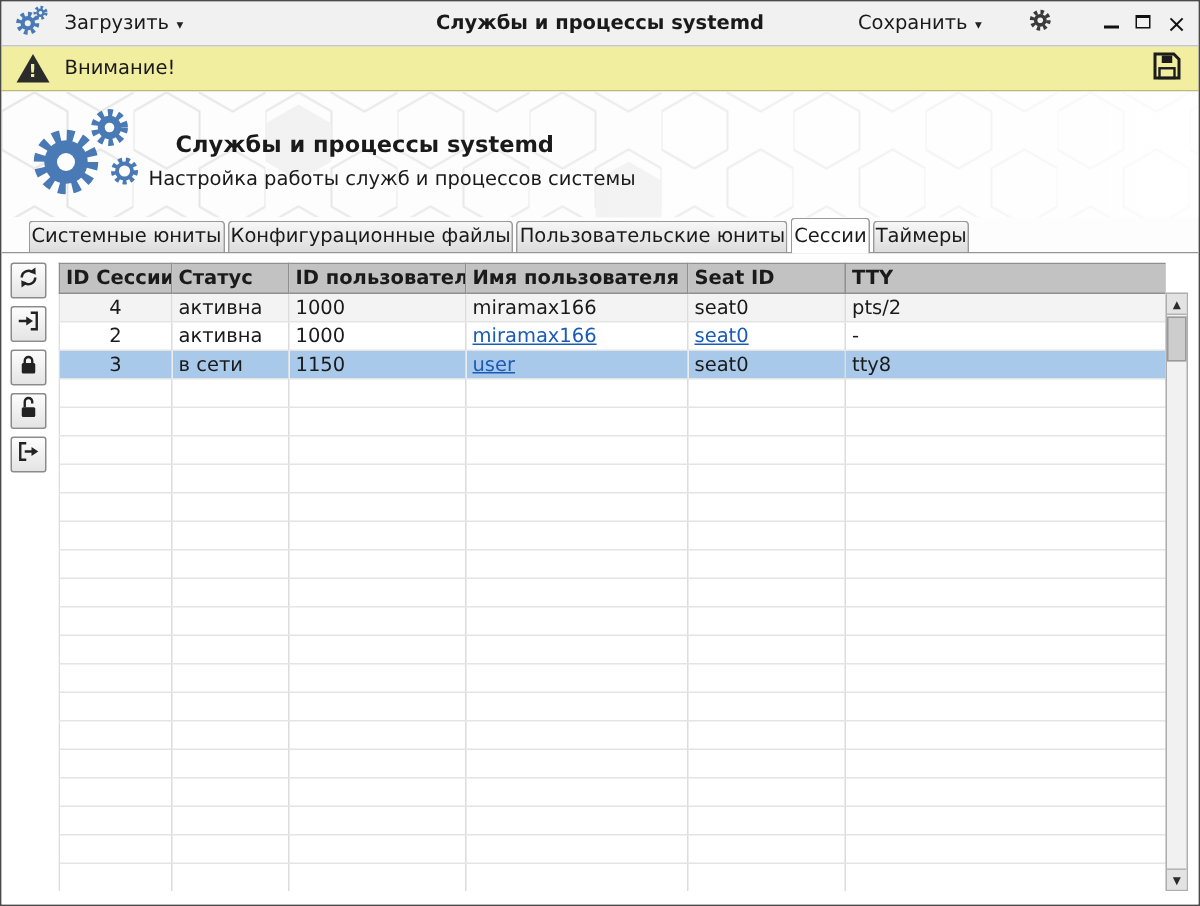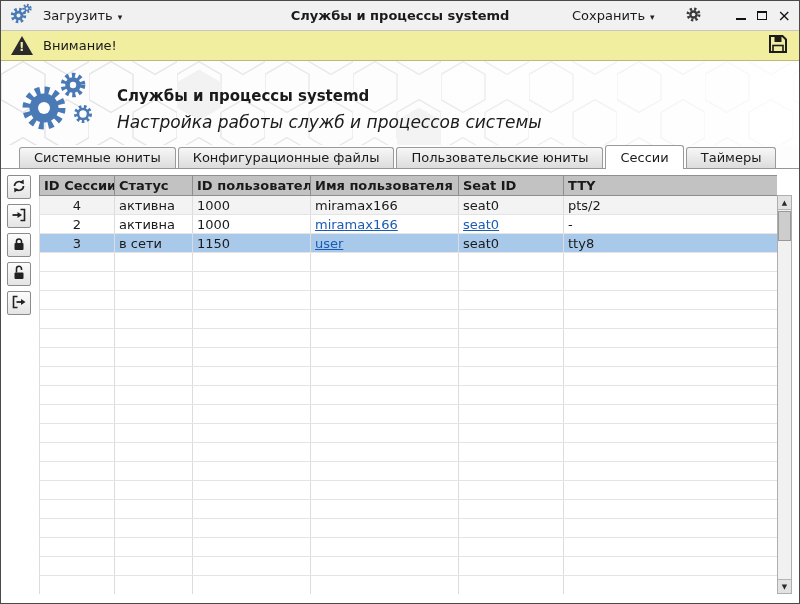--- a/index.html
+++ b/index.html
@@ -24,25 +24,25 @@
   .warnbar { flex:0 0 30px; background:#f2eea0; border-bottom:1px solid #bdb87e; display:flex; align-items:center; padding:0 10px; gap:10px; }
   .warn-tri { width:0; height:0; border-left:11px solid transparent; border-right:11px solid transparent; border-bottom:19px solid #2b2b2b; position:relative; }
   .warn-ex { position:absolute; left:-3px; top:4px; color:#f2eea0; font-weight:bold; font-size:12px; }
   .warn-spacer { flex:1; }
 
   
   .appheader { flex:0 0 84px; position:relative; background:#fdfdfd; overflow:hidden; }
   .hexbg { position:absolute; left:0; top:0; }
   .hdr-gears { position:absolute; left:16px; top:9px; }
   .hdr-title { position:absolute; left:116px; top:26px; font-weight:bold; font-size:15px; }
-  .hdr-sub { position:absolute; left:116px; top:51px; font-size:17px;font-style:italic; }
+  .hdr-sub { position:absolute; left:98px; top:51px; font-size:13px; }
 
   
   .tabs { flex:0 0 24px; display:flex; align-items:flex-end; padding-left:18px; border-bottom:1px solid #969696; background:#fdfdfd; }
-  .tab { height:21px; line-height:20px; padding:0 14px; margin-right:2px; border:1px solid #9a9a9a; border-bottom:none; border-radius:3px 3px 0 0; background:linear-gradient(#f7f7f7,#dcdcdc); font-size:13px; white-space:nowrap; position:relative; }
+  .tab { height:21px; line-height:20px; padding:0 1px; margin-right:2px; border:1px solid #9a9a9a; border-bottom:none; border-radius:3px 3px 0 0; background:linear-gradient(#f7f7f7,#dcdcdc); font-size:13px; white-space:nowrap; position:relative; }
   .tab.active { height:24px; line-height:23px; background:#fff; margin-bottom:-1px; z-index:2; }
 
   
   .content { flex:1; display:flex; padding:6px 7px 0 6px; background:#fff; align-items:flex-start; }
   .lefttools { width:26px; display:flex; flex-direction:column; gap:5px; margin-right:6px; }
   .toolbtn { width:24px; height:24px; border:1px solid #8b8b8b; border-radius:2px; background:linear-gradient(#fdfdfd,#e4e4e4); display:flex; align-items:center; justify-content:center; }
 
   .tablezone { display:flex; align-items:flex-start; }
   .tablewrap { width:738px; height:419px; overflow:hidden; }
   .sessions-table { border-collapse:collapse; table-layout:fixed; width:738px; font-size:13px; }

